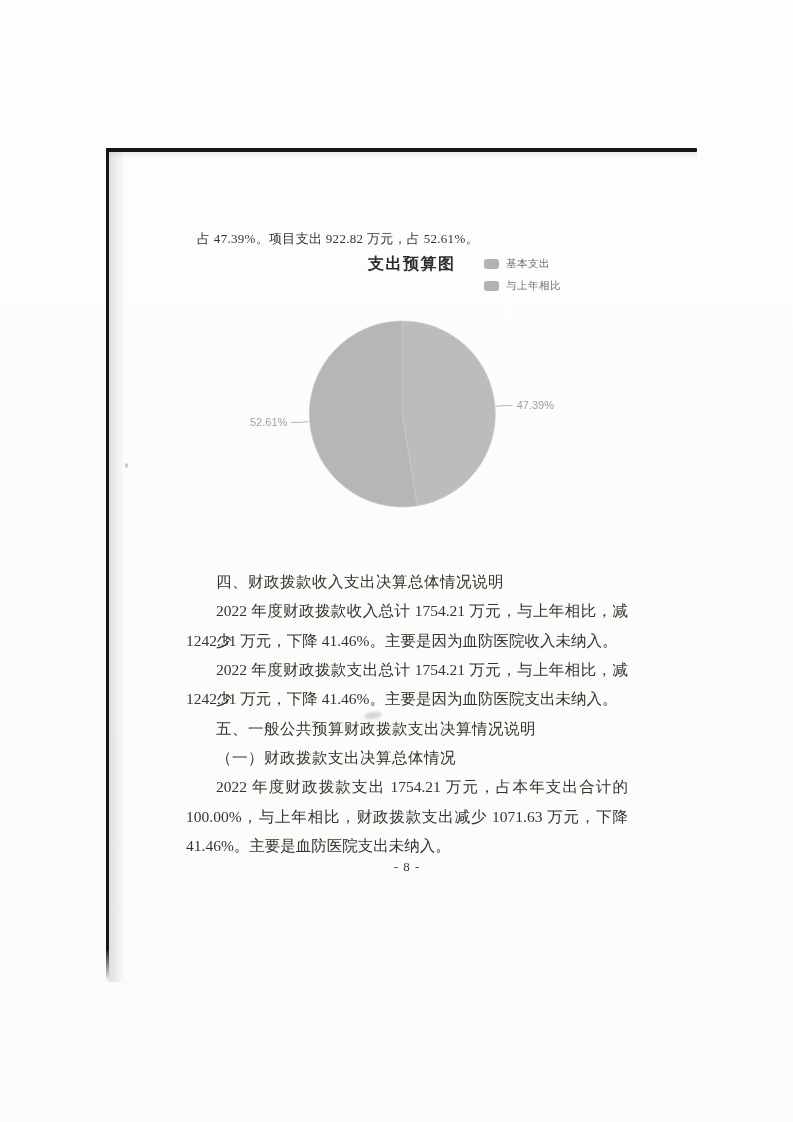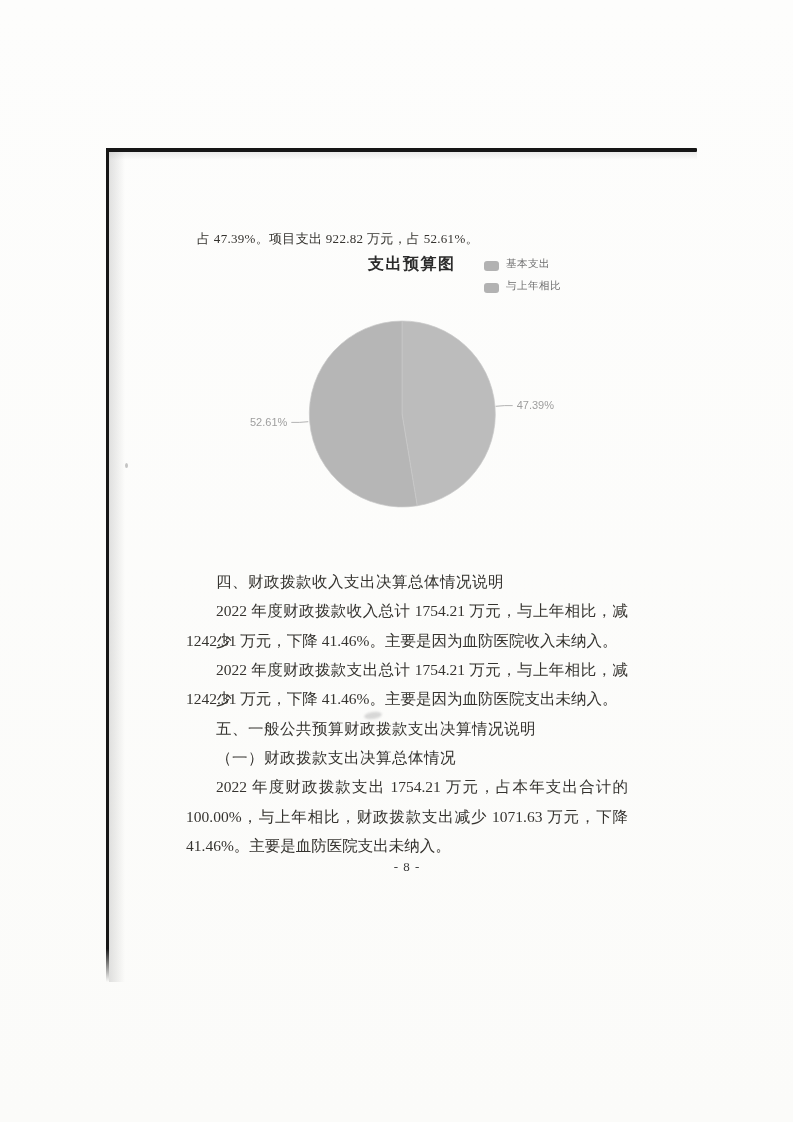--- a/index.html
+++ b/index.html
@@ -12,21 +12,21 @@
   .paper-shade{position:absolute;left:109px;top:152px;width:16px;height:830px;
                background:linear-gradient(to right, rgba(150,150,150,.28), rgba(150,150,150,0));}
   .top-shade{position:absolute;left:109px;top:152px;width:588px;height:8px;
              background:linear-gradient(rgba(150,150,150,.18), rgba(150,150,150,0));}
   
   .intro{position:absolute;left:197px;top:230px;font-size:13px;color:#35332f;letter-spacing:.3px;white-space:nowrap;}
   
   .chart-title{position:absolute;left:368px;top:254px;font-family:"Liberation Sans",sans-serif;
                font-weight:700;font-size:16px;color:#2b2b2b;letter-spacing:1.5px;}
   .legend{position:absolute;left:484px;top:257px;font-family:"Liberation Sans",sans-serif;}
-  .legend-row{display:flex;align-items:flex-end;gap:7px;margin-bottom:8px;}
+  .legend-row{display:flex;align-items:center;gap:7px;margin-bottom:8px;}
   .swatch{display:inline-block;width:15px;height:10px;border-radius:3px;}
   .legend-label{font-size:10.5px;color:#6e6e6e;letter-spacing:.5px;}
   #pie{position:absolute;left:250px;top:295px;width:330px;height:240px;font-family:"Liberation Sans",sans-serif;}
   
   #doc-lines{position:absolute;left:186px;top:567px;width:442px;font-size:15.5px;color:#35332f;}
   .line{height:29.35px;line-height:29.35px;white-space:nowrap;overflow:visible;}
   .line.indent{padding-left:30px;}
   .line.heading{font-weight:400;letter-spacing:.5px;}
   .line.justify{white-space:normal;text-align:justify;text-align-last:justify;}
   .page-num{position:absolute;left:186px;top:859px;width:442px;text-align:center;

